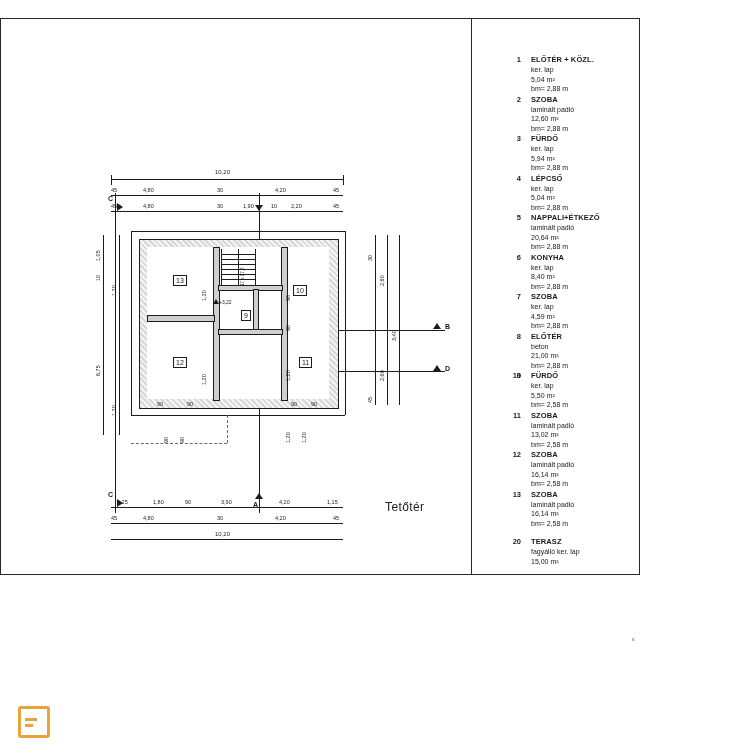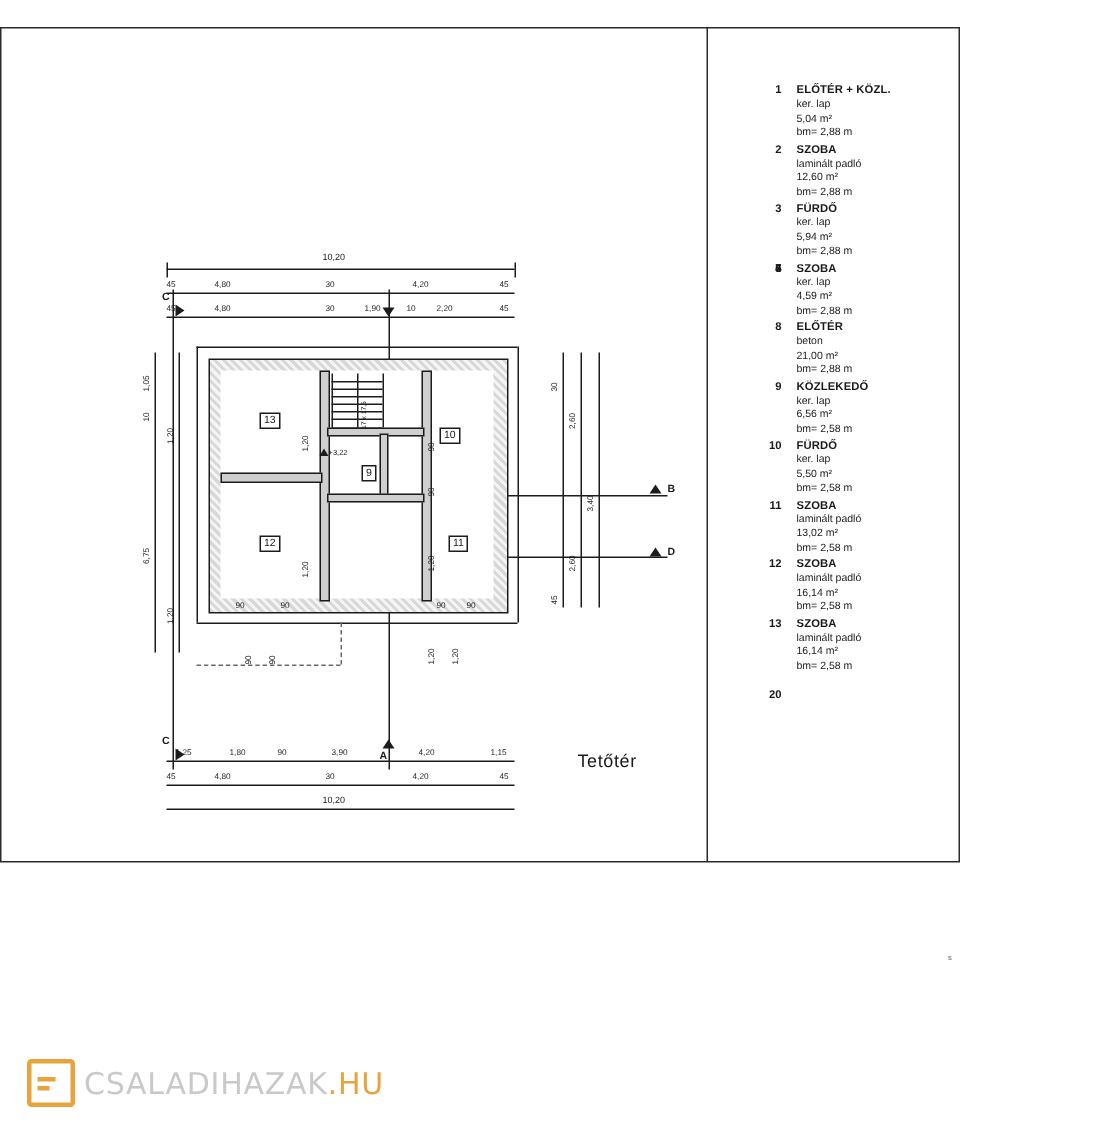--- a/index.html
+++ b/index.html
@@ -96,28 +96,46 @@
       <div class="leg-body">
         <div class="leg-name">FÜRDŐ</div>
         <div class="leg-mat">ker. lap</div>
         <div class="leg-area">5,94 m²</div>
         <div class="leg-bm">bm= 2,88 m</div>
       </div>
     </div>
 
     <div class="leg-item">
       <div class="leg-num">4</div>
+      <div class="leg-body">
+        <div class="leg-name">LÉPCSŐ</div>
+        <div class="leg-mat">ker. lap</div>
+        <div class="leg-area">5,04 m²</div>
+        <div class="leg-bm">bm= 2,88 m</div>
+      </div>
     </div>
 
     <div class="leg-item">
       <div class="leg-num">5</div>
+      <div class="leg-body">
+        <div class="leg-name">NAPPALI+ÉTKEZŐ</div>
+        <div class="leg-mat">laminált padló</div>
+        <div class="leg-area">20,64 m²</div>
+        <div class="leg-bm">bm= 2,88 m</div>
+      </div>
     </div>
 
     <div class="leg-item">
       <div class="leg-num">6</div>
+      <div class="leg-body">
+        <div class="leg-name">KONYHA</div>
+        <div class="leg-mat">ker. lap</div>
+        <div class="leg-area">8,40 m²</div>
+        <div class="leg-bm">bm= 2,88 m</div>
+      </div>
     </div>
 
     <div class="leg-item">
       <div class="leg-num">7</div>
       <div class="leg-body">
         <div class="leg-name">SZOBA</div>
         <div class="leg-mat">ker. lap</div>
         <div class="leg-area">4,59 m²</div>
         <div class="leg-bm">bm= 2,88 m</div>
       </div>
@@ -128,26 +146,20 @@
       <div class="leg-body">
         <div class="leg-name">ELŐTÉR</div>
         <div class="leg-mat">beton</div>
         <div class="leg-area">21,00 m²</div>
         <div class="leg-bm">bm= 2,88 m</div>
       </div>
     </div>
 
     <div class="leg-item">
       <div class="leg-num">9</div>
-      <div class="leg-body">
-        <div class="leg-name">KÖZLEKEDŐ</div>
-        <div class="leg-mat">ker. lap</div>
-        <div class="leg-area">6,56 m²</div>
-        <div class="leg-bm">bm= 2,58 m</div>
-      </div>
     </div>
 
     <div class="leg-item">
       <div class="leg-num">10</div>
       <div class="leg-body">
         <div class="leg-name">FÜRDŐ</div>
         <div class="leg-mat">ker. lap</div>
         <div class="leg-area">5,50 m²</div>
         <div class="leg-bm">bm= 2,58 m</div>
       </div>
@@ -178,20 +190,25 @@
       <div class="leg-body">
         <div class="leg-name">SZOBA</div>
         <div class="leg-mat">laminált padló</div>
         <div class="leg-area">16,14 m²</div>
         <div class="leg-bm">bm= 2,58 m</div>
       </div>
     </div>
 
     <div class="leg-item" style="margin-top:9px;">
       <div class="leg-num">20</div>
+      <div class="leg-body">
+        <div class="leg-name">TERASZ</div>
+        <div class="leg-mat">fagyálló ker. lap</div>
+        <div class="leg-area">15,00 m²</div>
+      </div>
     </div>
   </div>
 
   <div id="plan">
 
     <div class="dimtxt" style="left:120px;top:-6px;font-size:6px;">10,20</div>
     <div class="ln hl" style="left:16px;top:4px;width:232px;"></div>
     <div class="ln vl" style="left:16px;top:0;height:10px;"></div>
     <div class="ln vl" style="left:248px;top:0;height:10px;"></div>
 
@@ -318,16 +335,15 @@
     <div class="dimtxt" style="left:238px;top:340px;">45</div>
 
     <div class="ln hl" style="left:16px;top:364px;width:232px;"></div>
     <div class="dimtxt" style="left:120px;top:356px;font-size:6px;">10,20</div>
   </div>
 
   <div id="plan-title">Tetőtér</div>
 
   <div id="wm">
     <div id="wm-mark"></div>
-    <div id="wm-text"><span>CSALADIHAZAK</span><span class="hu">.HU</span></div>
   </div>
 
 </div>
 
 </body></html>

